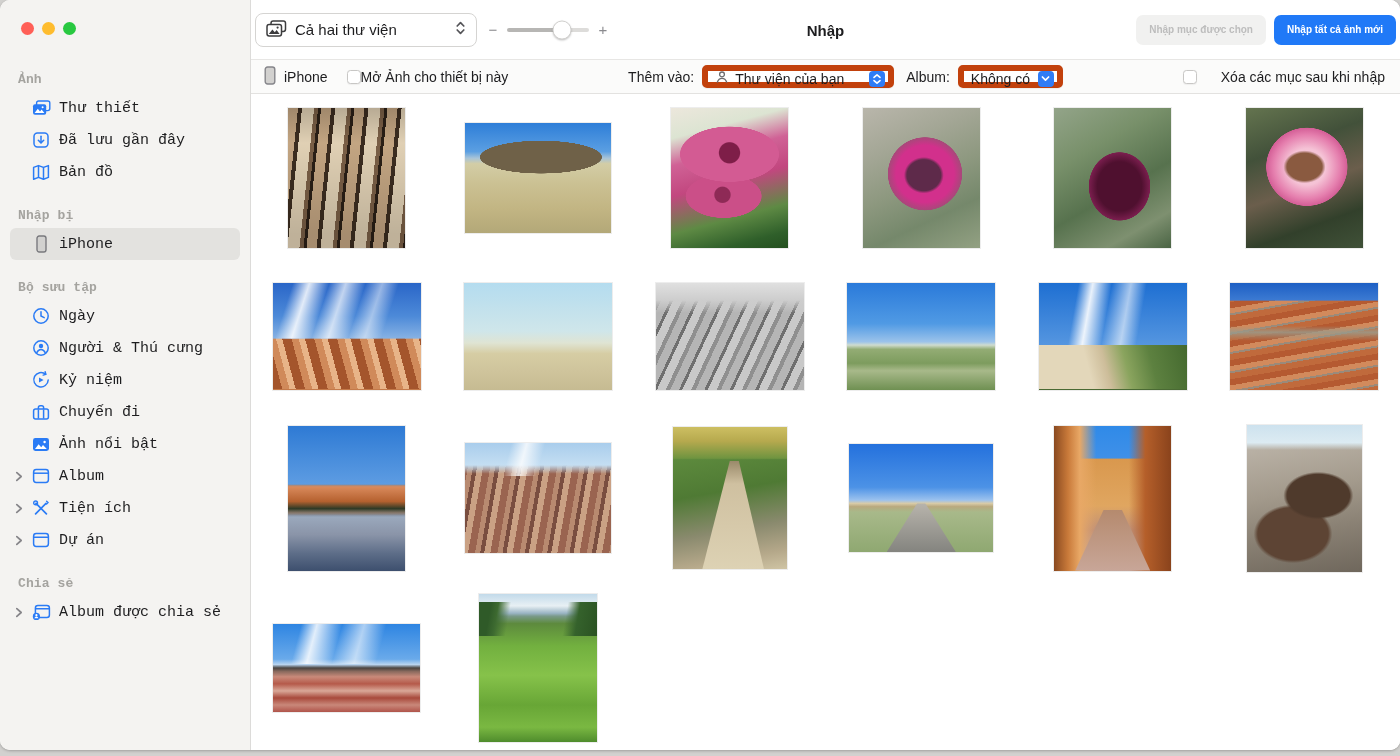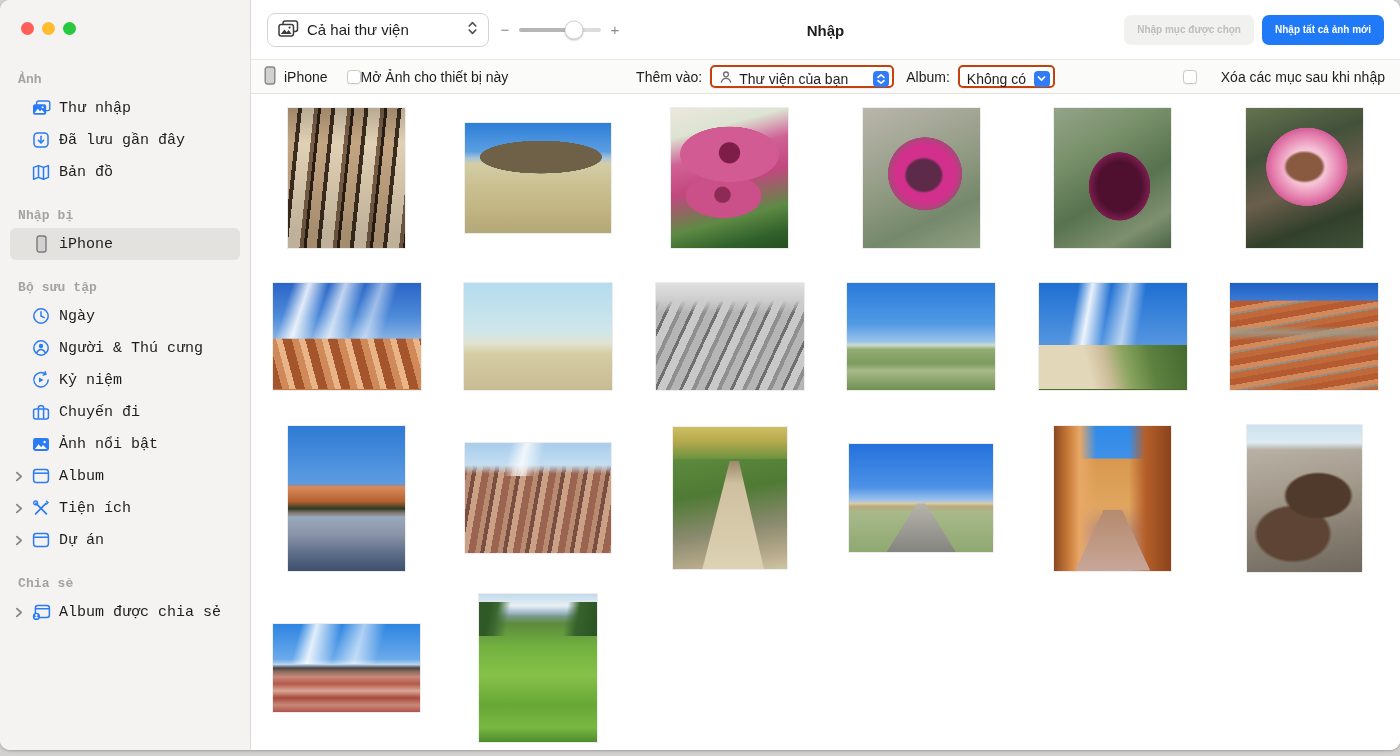--- a/index.html
+++ b/index.html
@@ -43,21 +43,21 @@
   .s-icon{ width:22px; display:flex; align-items:center; justify-content:center; margin-right:7px; color:#2a7bf5;}
   .s-icon svg{ display:block; }
   .s-label{ padding-top:1px; }
 
   
   .main{ flex:1; display:flex; flex-direction:column; min-width:0; background:#fff;}
 
   .toolbar{
     position:relative; height:60px; background:#fff;
     border-bottom:1px solid #e7e6e4;
-    display:flex; align-items:center; padding:0 16px;
+    display:flex; align-items:center; padding:0 4px;
   }
   .lib-select{
     width:222px; height:34px; background:#fff;
     border:1px solid #d5d4d2; border-radius:8px;
     display:flex; align-items:center; gap:8px; padding:0 10px;
     font-size:15px; color:#1d1d1f;
   }
   .lib-select .lbl{ flex:1; }
   .zoom-group{ display:flex; align-items:center; margin-left:11px; gap:9px; }
   .zoom-sign{ font-size:15px; color:#8a8a8e; width:10px; text-align:center; user-select:none;}
@@ -92,21 +92,21 @@
   .db-group{ display:flex; align-items:center; }
   .db-device{ gap:8px; }
   .db-check{ margin-left:19px; }
   .checkbox{
     width:14px; height:14px; background:#fff; border:1px solid #c8c7c5;
     border-radius:3.5px; box-shadow:0 .5px 1px rgba(0,0,0,.05);
   }
   .db-middle{ display:flex; align-items:center; margin-left:auto; gap:8px; }
   .popup{
     display:flex; align-items:center; height:23px; background:#fff;
-    border:2px solid #c2410c; border-radius:5px; padding:4px 3px 0 7px; gap:6px;
+    border:6px solid #c2410c; border-radius:5px; padding:4px 3px 0 7px; gap:6px;
     box-shadow:0 .5px 1px rgba(0,0,0,.06);
   }
   .popup .pv{ padding-right:2px; }
   .blue-box{
     width:16px; height:16px; border-radius:4px; background:#2f7cf6;
     display:flex; align-items:center; justify-content:center;
   }
   .db-delete{ gap:24px; margin-left:auto; margin-right:2px; }
 
   
@@ -222,21 +222,21 @@
         <div class="side-item">
           <span class="disc"></span>
           <span class="s-icon">
             <svg width="19" height="16" viewBox="0 0 19 16" fill="none">
               <rect x="4.6" y="1" width="13.2" height="9.6" rx="2" stroke="#2a7bf5" stroke-width="1.4"></rect>
               <rect x="1" y="4.2" width="13.2" height="10.6" rx="2" fill="#2a7bf5"></rect>
               <path d="M2.6 13 L5.8 8.8 L8 11.4 L9.6 9.4 L12.4 13 Z" fill="#fff"></path>
               <circle cx="10.6" cy="7.2" r="1" fill="#fff"></circle>
             </svg>
           </span>
-          <span class="s-label">Thư nhập</span>
+          <span class="s-label">Thư thiết</span>
         </div>
         <div class="side-item">
           <span class="disc"></span>
           <span class="s-icon">
             <svg width="18" height="18" viewBox="0 0 18 18" fill="none" stroke="#2a7bf5" stroke-width="1.5" stroke-linecap="round" stroke-linejoin="round">
               <rect x="2" y="2" width="14" height="14" rx="3.4"></rect>
               <line x1="9" y1="5.2" x2="9" y2="11.6"></line>
               <polyline points="6.3,9.2 9,11.9 11.7,9.2"></polyline>
             </svg>
           </span>

